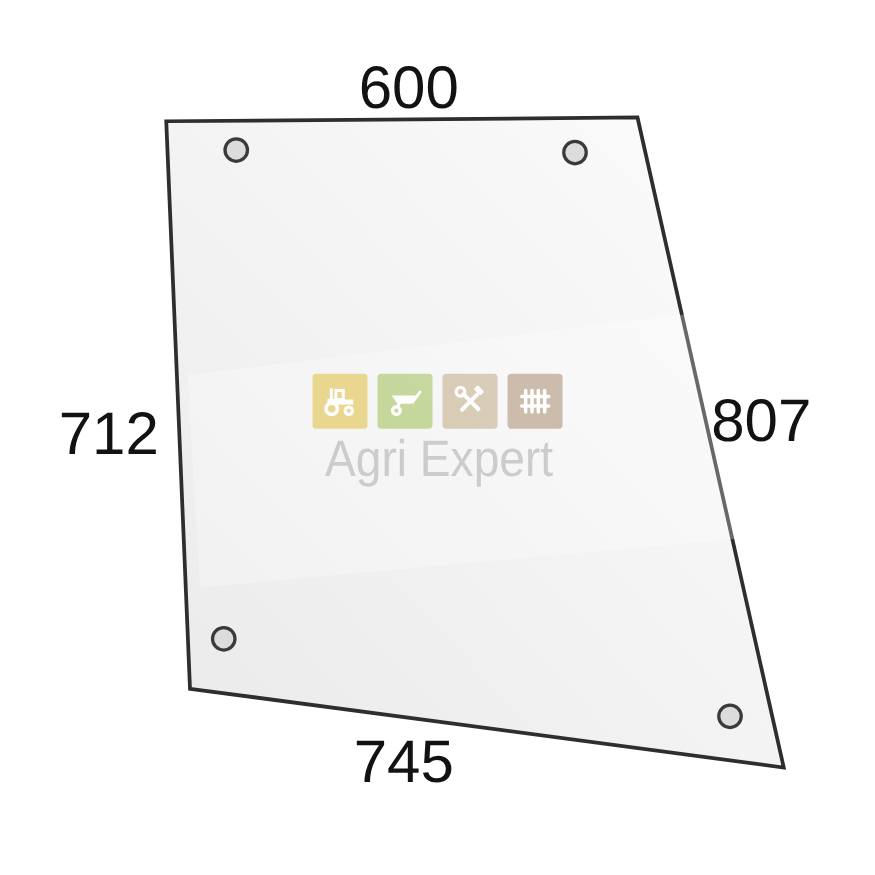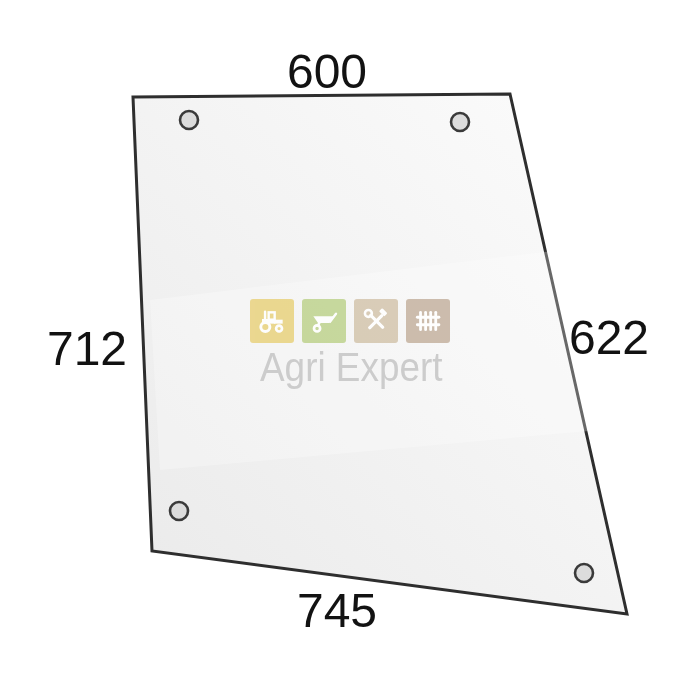--- a/index.html
+++ b/index.html
@@ -24,21 +24,21 @@
     font-size: 48px;
     font-weight: 400;
     color: #121212;
     letter-spacing: 0px;
     white-space: nowrap;
     user-select: none;
   }
   .dim-top    { left: 327px; top: 71px; }
   .dim-left   { left: 87px;  top: 316px; margin-top: 32px; }
   .dim-right  { left: 609px; top: 337px; }
-  .dim-bottom { left: 337px; top: 610px; }
+  .dim-bottom { left: 323px; top: 610px; }
 
   
   .watermark {
     position: absolute;
     left: 250px; top: 299px;
     width: 200px;
     opacity: 0.92;
   }
   .wm-icons {
     display: flex;
@@ -85,21 +85,21 @@
     <polygon points="150,300 560,250 600,430 160,470" fill="#ffffff" opacity="0.28"></polygon>
 
     <circle cx="189" cy="120" r="9" fill="#dcdcdc" stroke="#3a3a3a" stroke-width="2.6"></circle>
     <circle cx="460" cy="122" r="9" fill="#dcdcdc" stroke="#3a3a3a" stroke-width="2.6"></circle>
     <circle cx="179" cy="511" r="9" fill="#dcdcdc" stroke="#3a3a3a" stroke-width="2.6"></circle>
     <circle cx="584" cy="573" r="9" fill="#dcdcdc" stroke="#3a3a3a" stroke-width="2.6"></circle>
   </svg>
 
   <div class="dim-label dim-top">600</div>
   <div class="dim-label dim-left">712</div>
-  <div class="dim-label dim-right">622</div>
+  <div class="dim-label dim-right">807</div>
   <div class="dim-label dim-bottom">745</div>
 
   <div class="watermark">
     <div class="wm-icons">
 
       <div class="wm-square" style="background: rgb(231, 207, 116);">
         <svg width="32" height="32" viewBox="0 0 24 24">
           <g stroke="#ffffff" fill="none" stroke-width="1.8" stroke-linecap="round">
             <rect x="9.5" y="5.5" width="4.5" height="5.5" fill="none"></rect>
             <rect x="4.5" y="10.5" width="10" height="3.5" fill="#ffffff" stroke="none"></rect>

